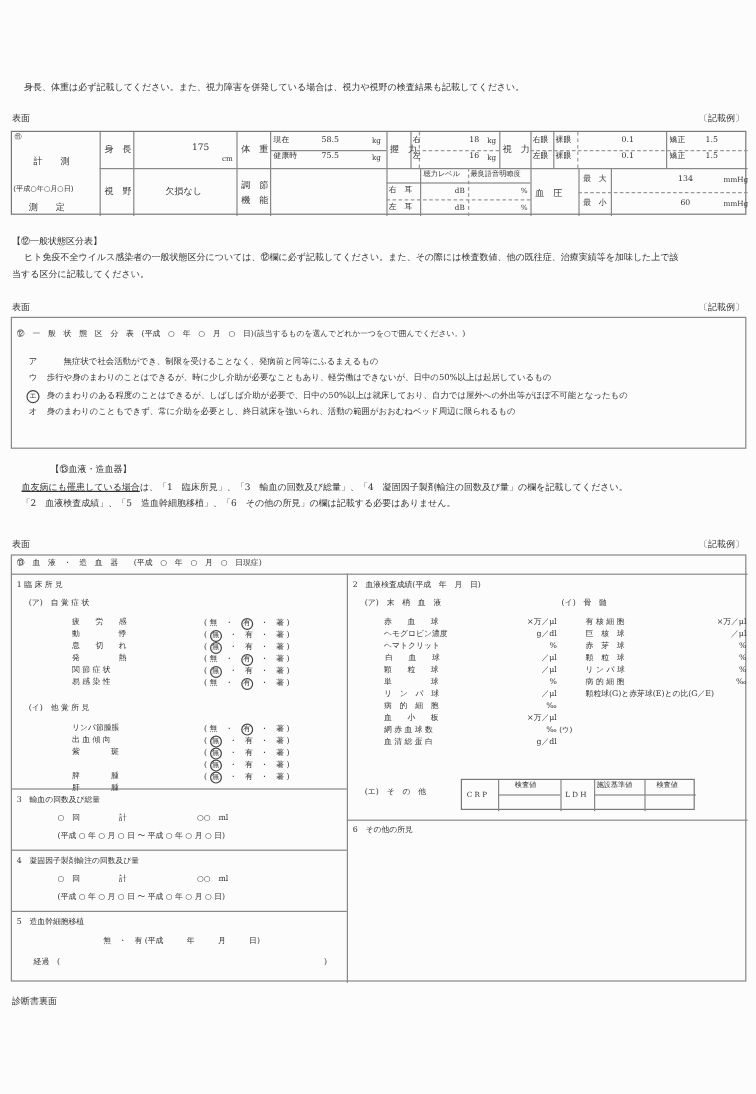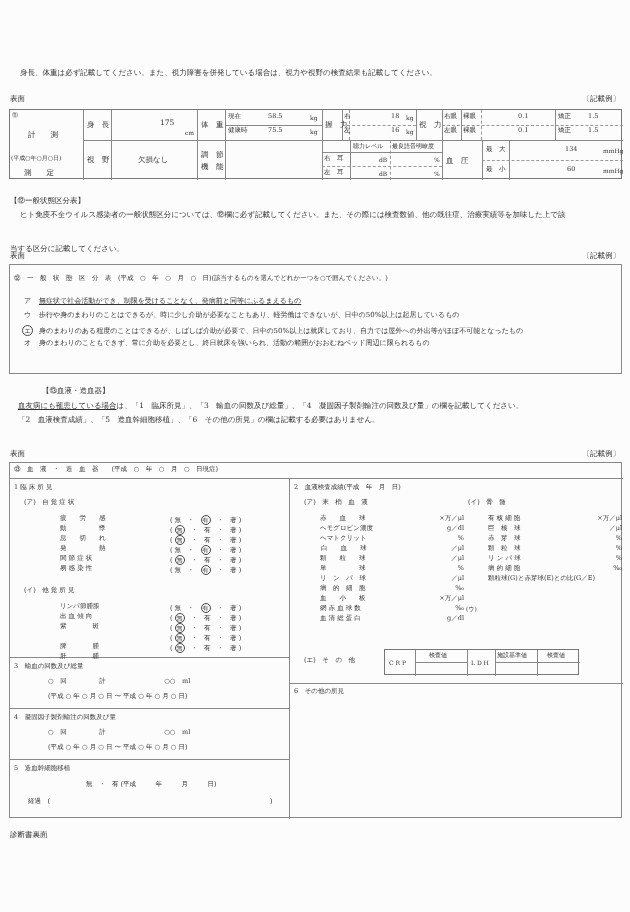--- a/index.html
+++ b/index.html
@@ -111,28 +111,28 @@
   <div class="abs small" style="left:476px;top:36px;">最　大</div>
   <div class="abs small" style="left:555px;top:36px;">134</div>
   <div class="abs tiny" style="left:593px;top:37px;">mmHg</div>
   <div class="abs small" style="left:476px;top:56px;">最　小</div>
   <div class="abs small" style="left:557px;top:56px;">60</div>
   <div class="abs tiny" style="left:593px;top:57px;">mmHg</div>
 </div>
 
 <div class="abs" style="left:10px;top:196px;">【⑫一般状態区分表】</div>
 <div class="abs" style="left:20px;top:210px;">ヒト免疫不全ウイルス感染者の一般状態区分については、⑫欄に必ず記載してください。また、その際には検査数値、他の既往症、治療実績等を加味した上で該</div>
-<div class="abs" style="left:10px;top:224px;margin-top:20px;">当する区分に記載してください。</div>
+<div class="abs" style="left:10px;top:224px;">当する区分に記載してください。</div>
 <div class="abs" style="left:10px;top:251px;">表面</div>
 <div class="abs" style="right:10px;top:251px;">〔記載例〕</div>
 
 <div class="box" style="left:9px;top:264px;width:613px;height:110px;border:1.5px solid #888;">
   <div class="abs small" style="left:4px;top:10px;">⑫　一　般　状　態　区　分　表　(平成　○　年　○　月　○　日)(該当するものを選んでどれか一つを○で囲んでください。)</div>
   <div id="gs-items" style="position:absolute;left:12px;top:32px;">
-      <div style="height: 14px; white-space: nowrap; font-size: 7px;"><span style="display: inline-block; width: 11px; text-align: center;">ア</span><span style="margin-left: 6px; text-decoration: underline;">無症状で社会活動ができ、制限を受けることなく、発病前と同等にふるまえるもの</span></div>
+      <div style="height: 14px; white-space: nowrap; font-size: 7px;"><span style="display: inline-block; width: 11px; text-align: center;">ア</span><span style="margin-left: 20px;">無症状で社会活動ができ、制限を受けることなく、発病前と同等にふるまえるもの</span></div>
       <div style="height: 14px; white-space: nowrap; font-size: 7px;"><span style="display: inline-block; width: 11px; text-align: center;">ウ</span><span style="margin-left: 6px;">歩行や身のまわりのことはできるが、時に少し介助が必要なこともあり、軽労働はできないが、日中の50%以上は起居しているもの</span></div>
       <div style="height: 14px; white-space: nowrap; font-size: 7px;"><span class="circ">エ</span><span style="margin-left: 6px;">身のまわりのある程度のことはできるが、しばしば介助が必要で、日中の50%以上は就床しており、自力では屋外への外出等がほぼ不可能となったもの</span></div>
       <div style="height: 14px; white-space: nowrap; font-size: 7px;"><span style="display: inline-block; width: 11px; text-align: center;">オ</span><span style="margin-left: 6px;">身のまわりのこともできず、常に介助を必要とし、終日就床を強いられ、活動の範囲がおおむねベッド周辺に限られるもの</span></div>
     </div>
 </div>
 
 <div class="abs" style="left:10px;top:386px;margin-left:32px;">【⑬血液・造血器】</div>
 <div class="abs" style="left:18px;top:401px;">
   <span class="u">血友病にも罹患している場合</span><span>は、「1　臨床所見」、「3　輸血の回数及び総量」、「4　凝固因子製剤輸注の回数及び量」の欄を記載してください。</span>
 </div>

